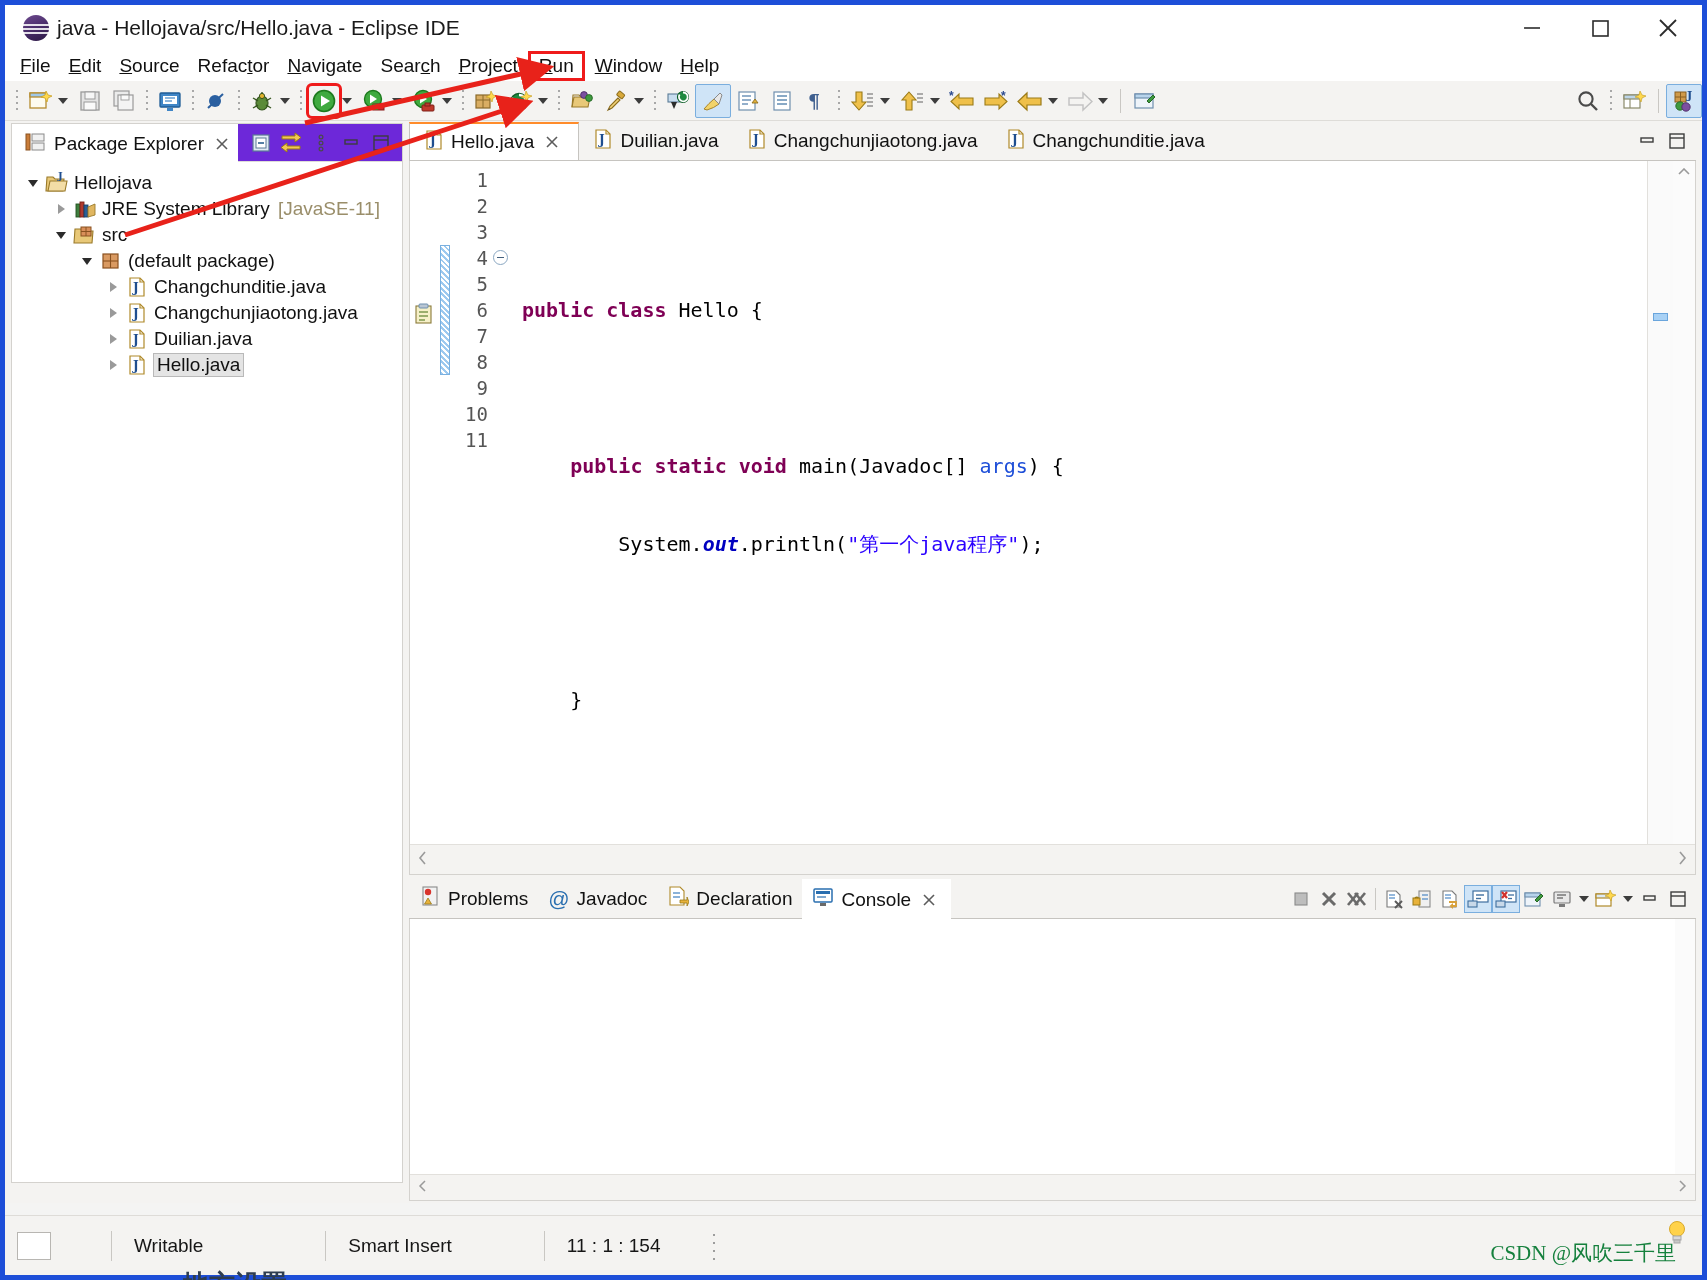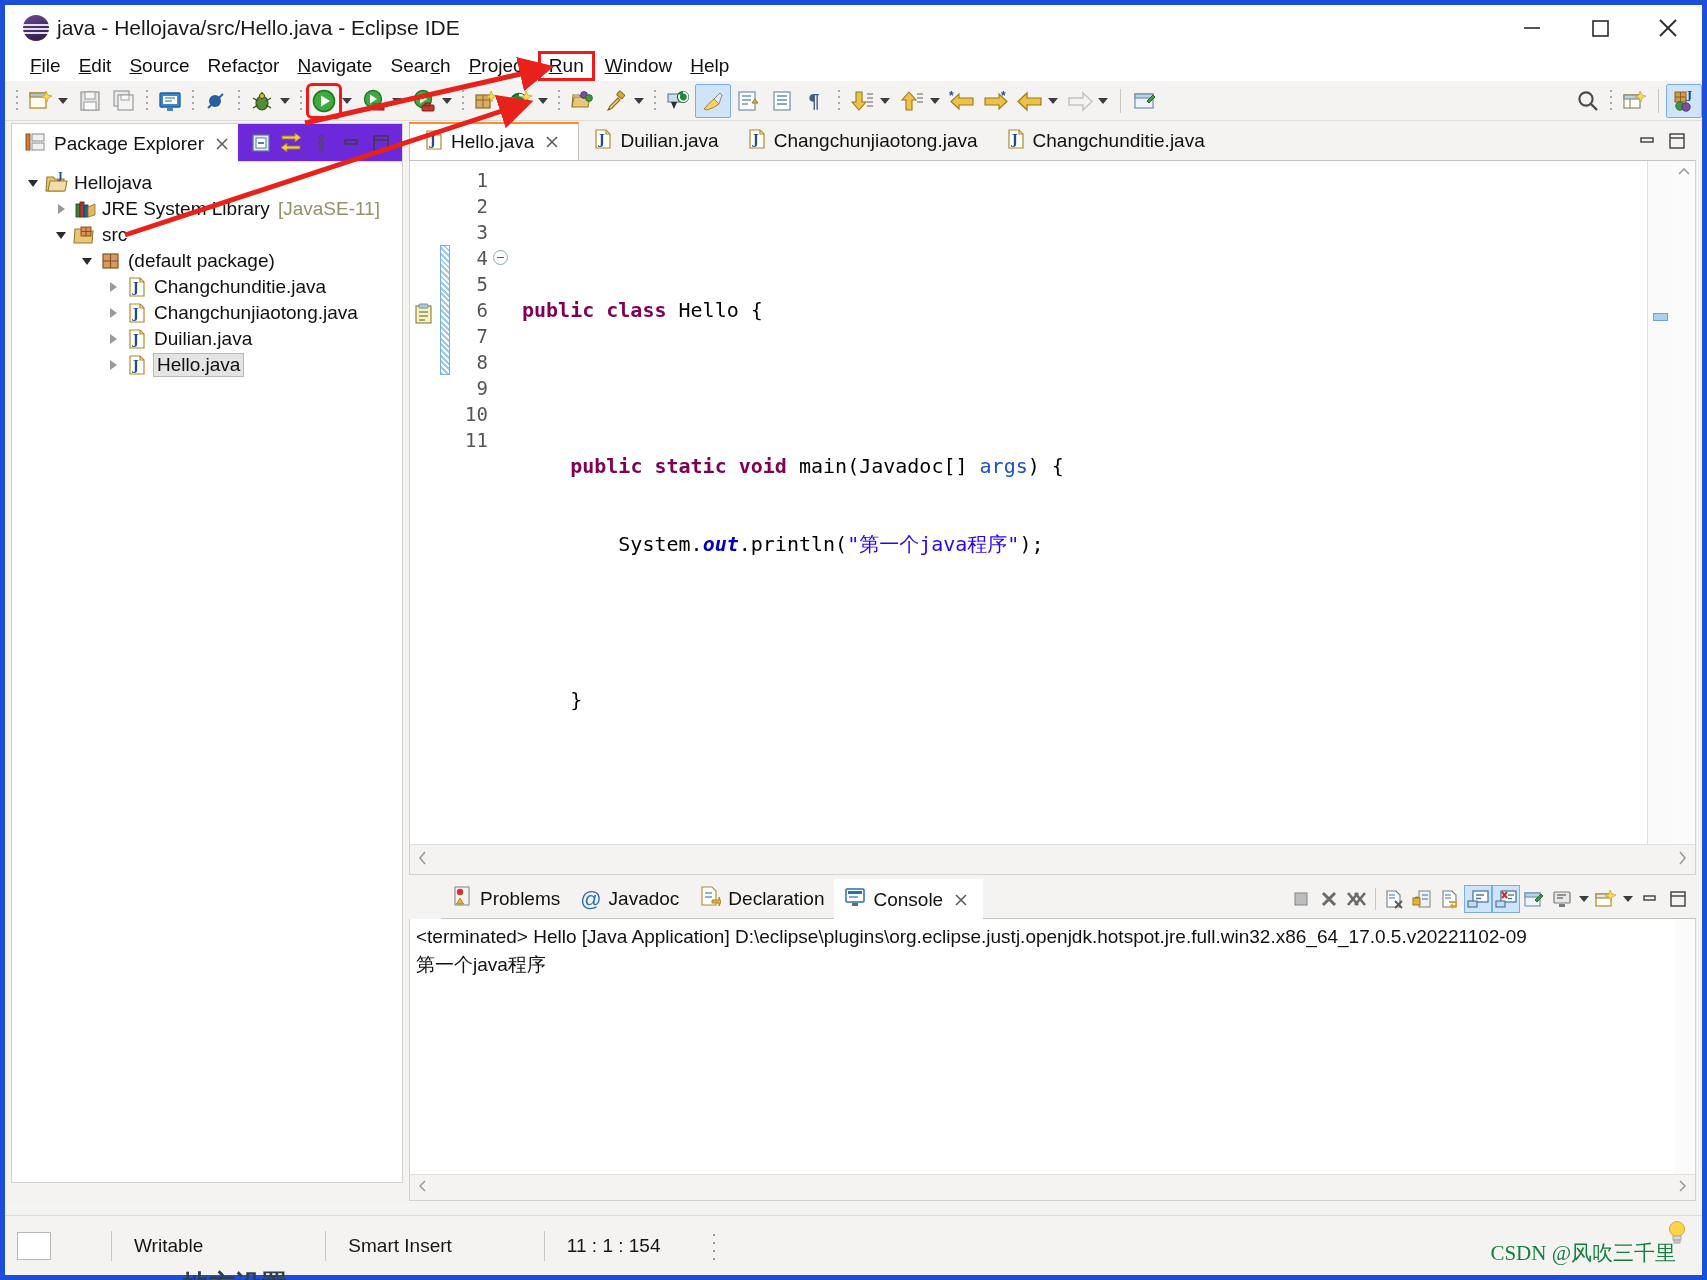--- a/index.html
+++ b/index.html
@@ -45,21 +45,21 @@
   .win-btn {
     width: 68px; height: 46px; display: flex; align-items: center; justify-content: center;
     color: #2b2b2b;
   }
   .win-btn svg { display: block; }
 
   
   #menubar {
     position: absolute; left: 0; top: 46px; width: 100%; height: 30px;
     background: #ffffff;
-    display: flex; align-items: center; padding-left: 16px;
+    display: flex; align-items: center; padding-left: 6px;
   }
   .menu-item {
     font-size: 19px; color: #101010; padding: 0 9px; position: relative; white-space: nowrap;
   }
   .menu-item u { text-decoration: underline; }
   .menu-item.highlight-run {
     outline: 3px solid #ef1b1b; outline-offset: 0px; margin: 0 4px; padding: 1px 8px;
   }
 
   
@@ -216,21 +216,21 @@
     height: 22px; display: flex; align-items: center; justify-content: center; color: #9a9a9a; font-size: 13px;
   }
   #editor-hscroll {
     height: 30px; background: #f4f3f1; border-top: 1px solid #e2e0dc;
     display: flex; align-items: center; justify-content: space-between;
     padding: 0 8px; color: #9a9a9a; font-size: 16px;
   }
 
   
   #console-panel {
-    position: absolute; left: 404px; right: 6px; top: 758px; bottom: 2px; padding-left: 32px;
+    position: absolute; left: 404px; right: 6px; top: 758px; bottom: 2px;
   }
   #console-tabrow {
     height: 40px; background: #f4f3f1; display: flex; align-items: center;
     border-bottom: 1px solid #c6c4c0;
   }
   .ctab {
     display: flex; align-items: center; height: 40px; padding: 0 10px;
     font-size: 19px; color: #111; white-space: nowrap;
   }
   .ctab.active { background: #ffffff; border-top: 2px solid #ffffff; }
@@ -1136,24 +1136,20 @@
           <span class="ct-icon">
             <svg width="20" height="20" viewBox="0 0 20 20">
                 <rect x="3" y="3" width="14" height="14" fill="none" stroke="#3c3c3c" stroke-width="1.4"></rect>
                 <line x1="3" y1="7" x2="17" y2="7" stroke="#3c3c3c" stroke-width="1.4"></line>
               </svg>
           </span>
         </div>
       </div>
 
       <div id="console-body">
-        <div id="console-text">
-          <div class="ln">&lt;terminated&gt; Hello [Java Application] D:\eclipse\plugins\org.eclipse.justj.openjdk.hotspot.jre.full.win32.x86_64_17.0.5.v20221102-09</div>
-          <div class="ln">第一个java程序</div>
-        </div>
         <div id="console-vscroll"></div>
         <div id="console-hscroll">
           <span>
             <svg width="10" height="14" viewBox="0 0 10 14">
                 <polyline points="7,2 2,7 7,12" fill="none" stroke="#9a9a9a" stroke-width="1.5"></polyline>
               </svg>
           </span>
           <span>
             <svg width="10" height="14" viewBox="0 0 10 14">
                 <polyline points="3,2 8,7 3,12" fill="none" stroke="#9a9a9a" stroke-width="1.5"></polyline>

